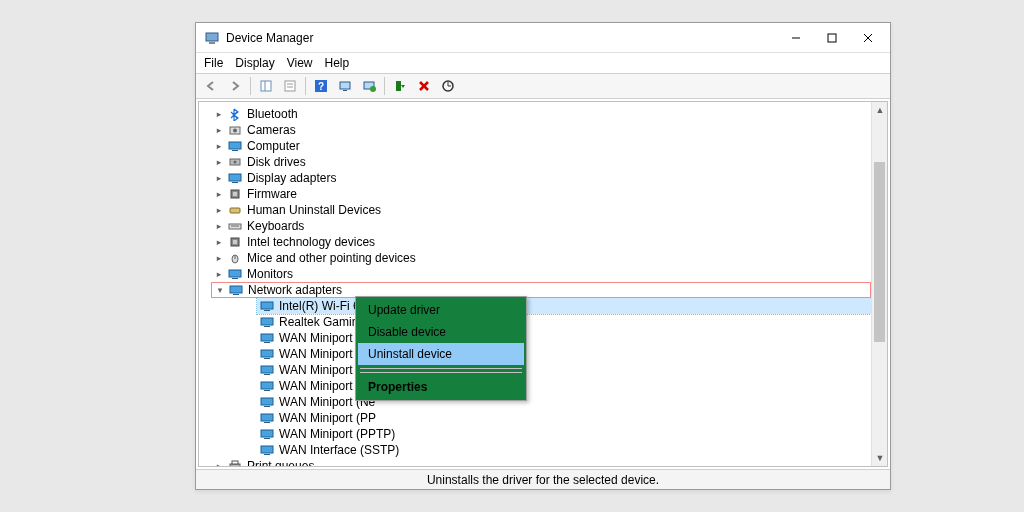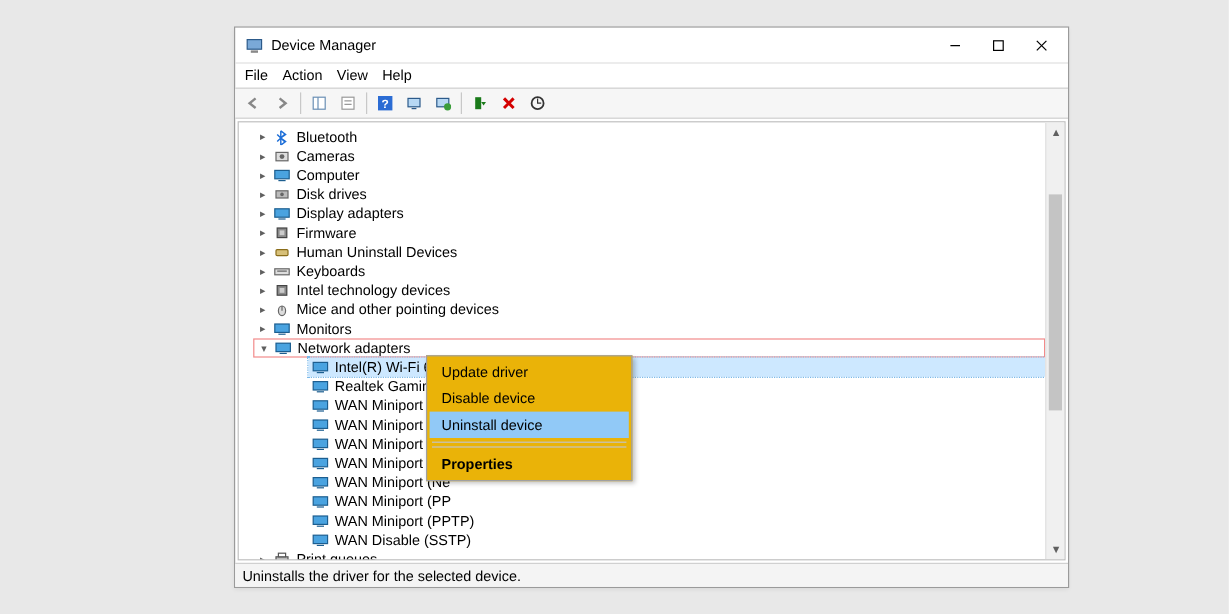--- a/index.html
+++ b/index.html
@@ -127,21 +127,21 @@
   }
   .sel {
     background: #cde8ff;
     outline: 1px dotted #7ab8e8;
   }
   .context-menu {
     position: absolute;
     left: 355px;
     top: 296px;
     width: 172px;
-    background: #eab308;
+    background: #15803d;
     border: 1px solid #a0a0a0;
     box-shadow: 2px 2px 4px rgba(0,0,0,0.25);
     padding: 2px;
     z-index: 10;
   }
   .cm-item {
     padding: 4px 10px;
     font-size: 12px;
     cursor: default;
   }
@@ -150,20 +150,21 @@
   .cm-sep { height:1px; background:#c4c4c4; margin:3px 2px; }
   .statusbar {
     height: 20px;
     border-top: 1px solid #d0d0d0;
     display: flex;
     align-items: center;
     padding: 0 6px;
     font-size: 12px;
     color: #000;
     background: #f4f4f4;
+    justify-content: center;
   }
   
   svg { display:block; }
 </style>
 </head>
 <body>
 
 <div class="window">
 
   <div class="titlebar">
@@ -188,21 +189,21 @@
     <span class="caption-btn">
       <svg width="10" height="10">
           <line x1="1" y1="1" x2="9" y2="9" stroke="#000"></line>
           <line x1="9" y1="1" x2="1" y2="9" stroke="#000"></line>
         </svg>
     </span>
   </div>
 
   <div class="menubar">
     <span>File</span>
-    <span>Action</span>
+    <span>Display</span>
     <span>View</span>
     <span>Help</span>
   </div>
 
   <div class="toolbar">
     <span class="tbtn">
         <svg width="14" height="14">
           <path d="M9 3 L4 7 L9 11" fill="none" stroke="#888" stroke-width="2"></path>
         </svg>
       </span>
@@ -471,21 +472,21 @@
             </span>
             <span>WAN Miniport (PPTP)</span>
           </div>
           <div class="node">
             <span class="ico">
               <svg width="14" height="14">
                 <rect x="1" y="3" width="12" height="7" fill="#4aa3e0" stroke="#1c5e90"></rect>
                 <rect x="4" y="11" width="6" height="1" fill="#1c5e90"></rect>
               </svg>
             </span>
-            <span>WAN Disable (SSTP)</span>
+            <span>WAN Interface (SSTP)</span>
           </div>
         </div>
 
       <div id="after-list">
           <div class="node">
             <span class="tw">▸</span>
             <span class="ico">
               <svg width="14" height="14">
                 <rect x="2" y="5" width="10" height="5" fill="#bbb" stroke="#555"></rect>
                 <rect x="4" y="2" width="6" height="3" fill="#fff" stroke="#555"></rect>

